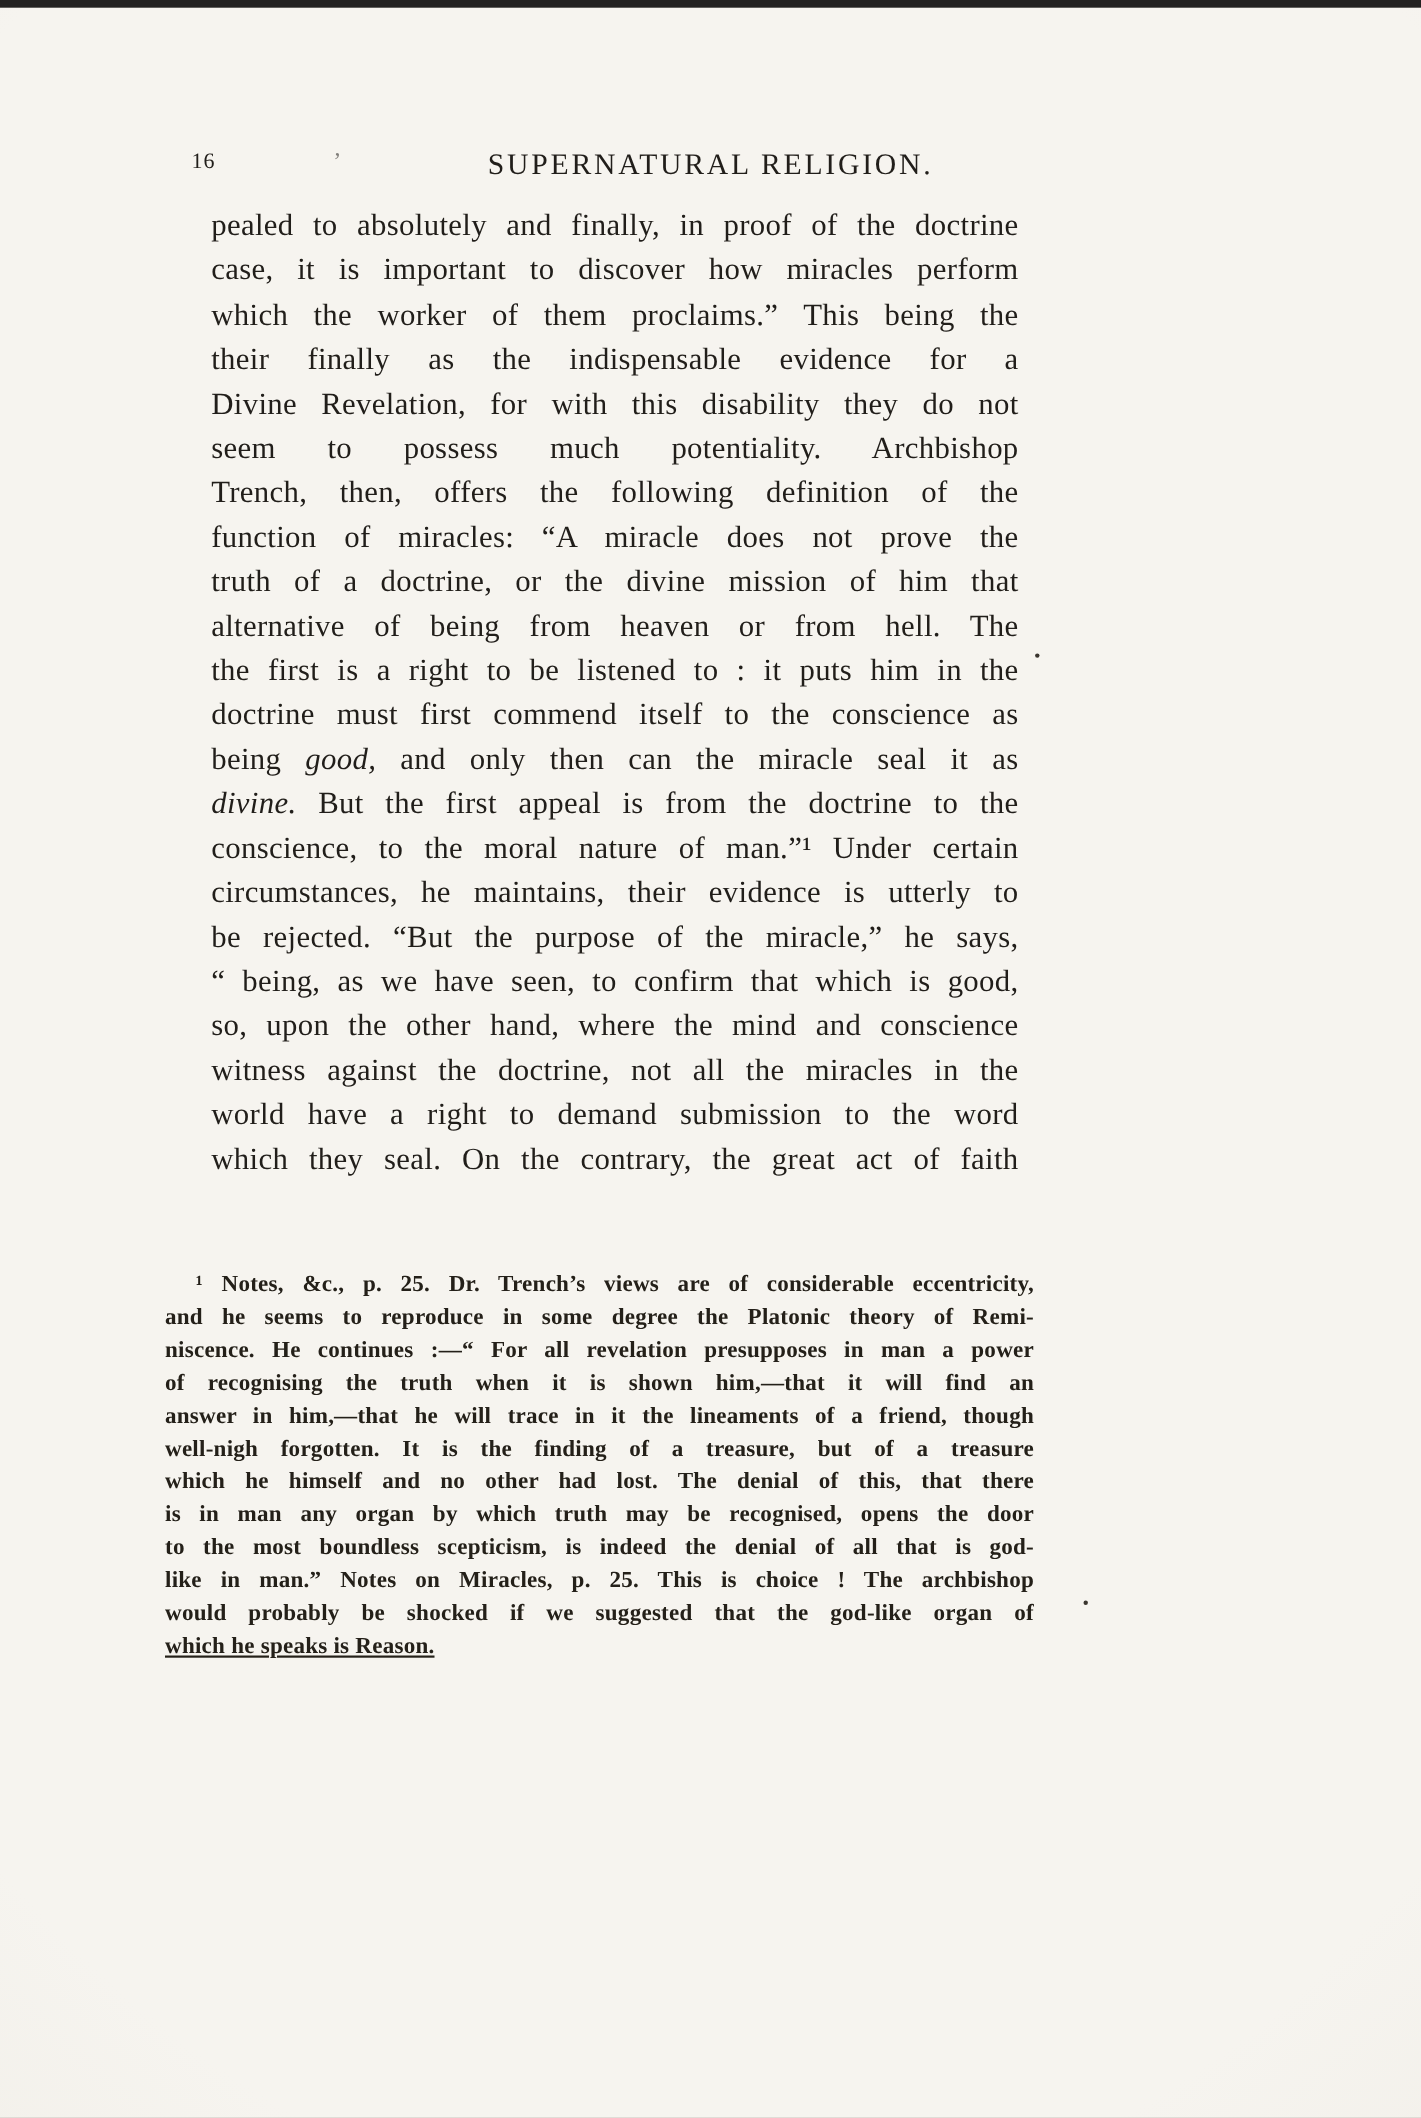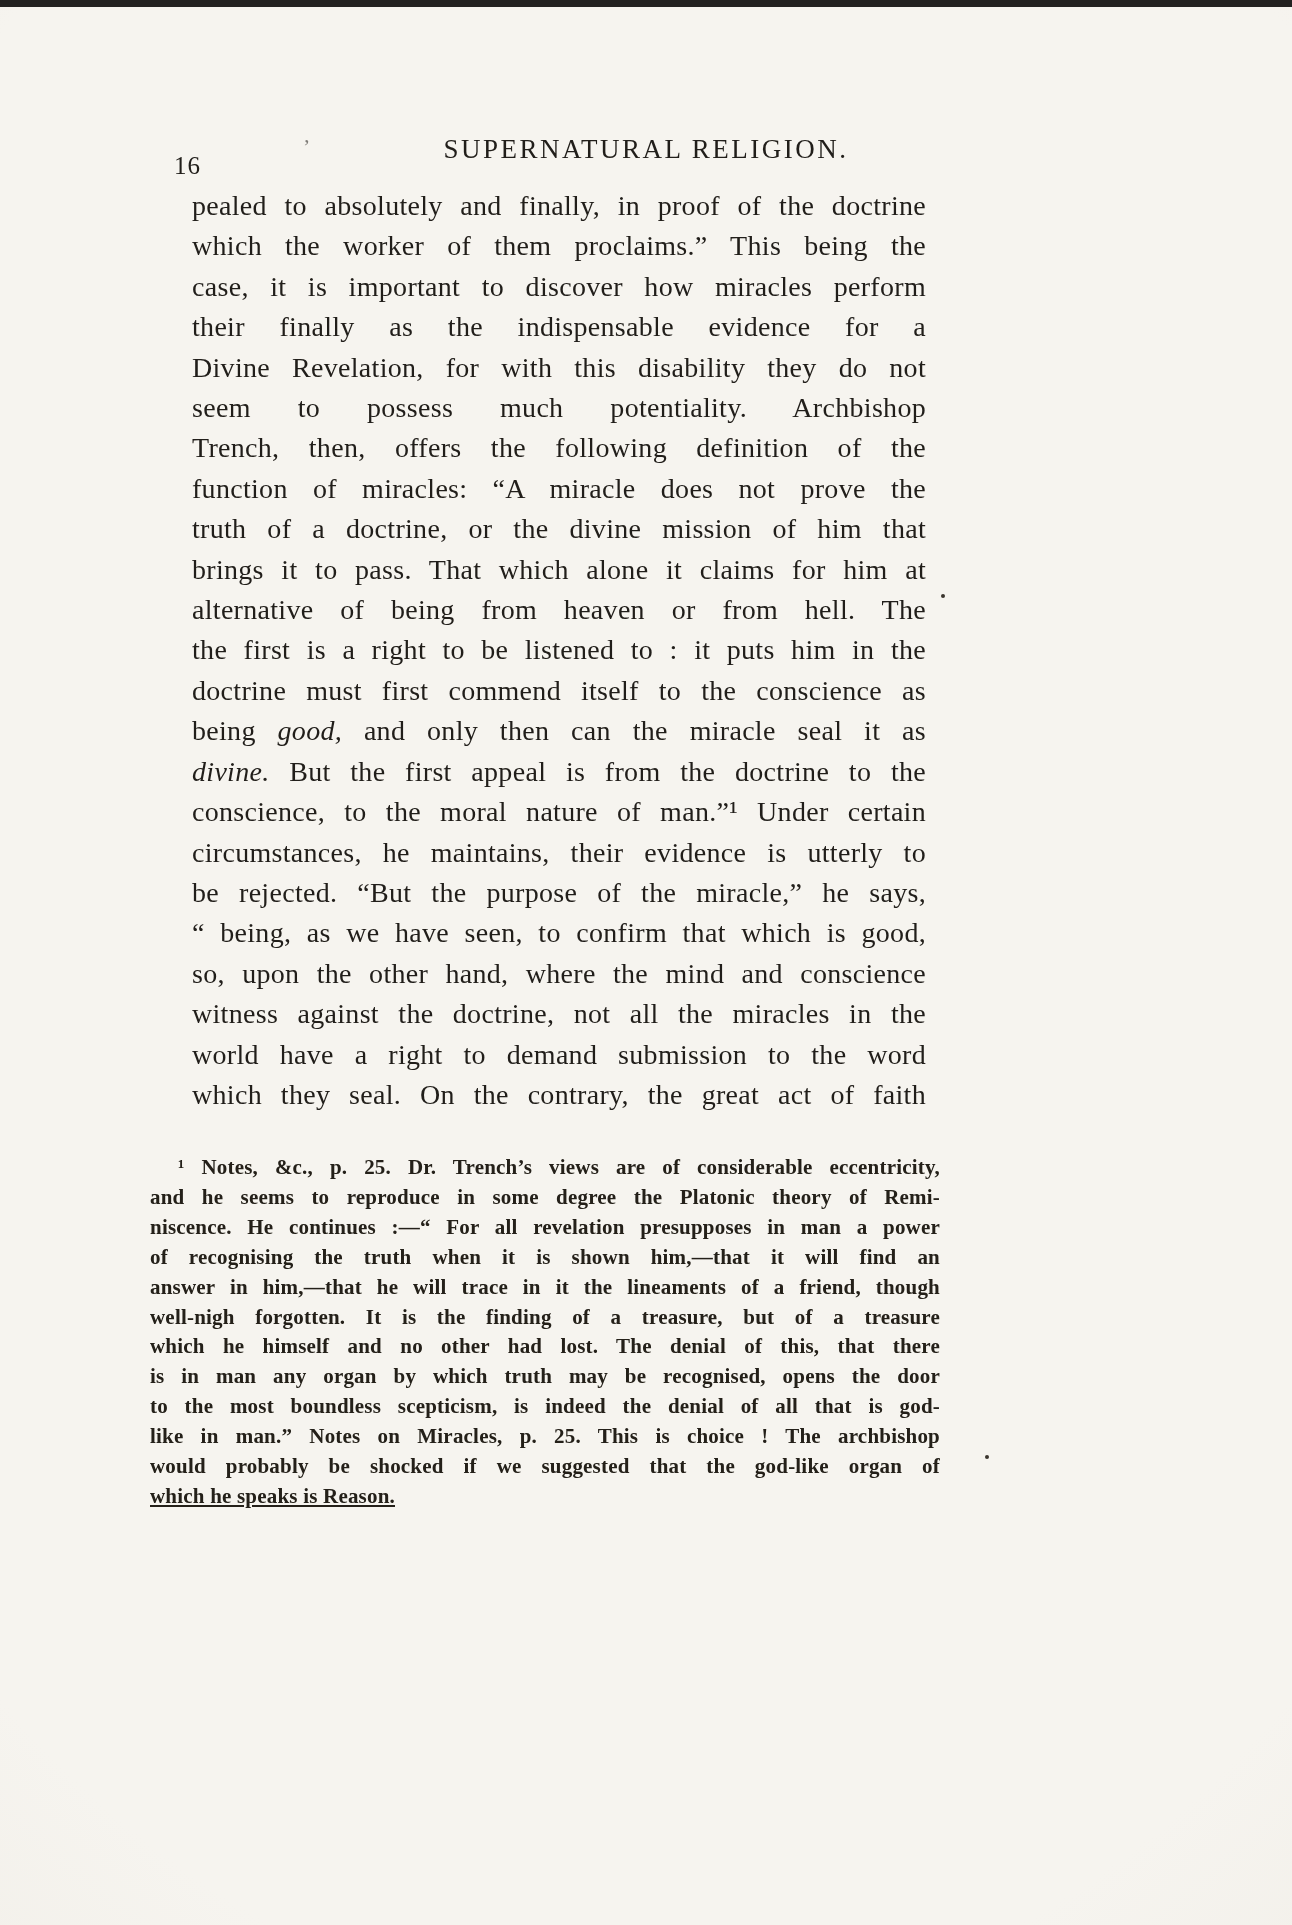--- a/index.html
+++ b/index.html
@@ -29,22 +29,22 @@
   .header {
     position: absolute;
     top: 134px;
     left: 0;
     right: 0;
     height: 36px;
   }
   .page-number {
     position: absolute;
     left: 174px;
-    top: 18px;
-    font-size: 25px;
+    top: 2px;
+    font-size: 20px;
     letter-spacing: 1px;
   }
   .running-title {
     text-align: center;
     font-size: 27px;
     letter-spacing: 2.5px;
   }
   .scan-tick {
     position: absolute;
     left: 303px;
@@ -108,29 +108,28 @@
   <div class="scan-edge-top"></div>
 
   <div class="header">
     <span class="page-number">16</span>
     <span class="scan-tick">’</span>
     <div class="running-title">SUPERNATURAL RELIGION.</div>
   </div>
 
   <div class="body-text">
       <div class="line">pealed to absolutely and finally, in proof of the doctrine</div>
+      <div class="line">case, it is important to discover how miracles perform</div>
       <div class="line">which the worker of them proclaims.” This being the</div>
-      <div class="line">case, it is important to discover how miracles perform</div>
       <div class="line">their finally as the indispensable evidence for a</div>
       <div class="line">Divine Revelation, for with this disability they do not</div>
       <div class="line">seem to possess much potentiality. Archbishop</div>
       <div class="line">Trench, then, offers the following definition of the</div>
       <div class="line">function of miracles: “A miracle does not prove the</div>
       <div class="line">truth of a doctrine, or the divine mission of him that</div>
-      <div class="line">brings it to pass. That which alone it claims for him at</div>
       <div class="line">alternative of being from heaven or from hell. The</div>
       <div class="line">the first is a right to be listened to : it puts him in the</div>
       <div class="line">doctrine must first commend itself to the conscience as</div>
       <div class="line">being <i>good,</i> and only then can the miracle seal it as</div>
       <div class="line"><i>divine.</i> But the first appeal is from the doctrine to the</div>
       <div class="line">conscience, to the moral nature of man.”¹ Under certain</div>
       <div class="line">circumstances, he maintains, their evidence is utterly to</div>
       <div class="line">be rejected. “But the purpose of the miracle,” he says,</div>
       <div class="line">“ being, as we have seen, to confirm that which is good,</div>
       <div class="line">so, upon the other hand, where the mind and conscience</div>

